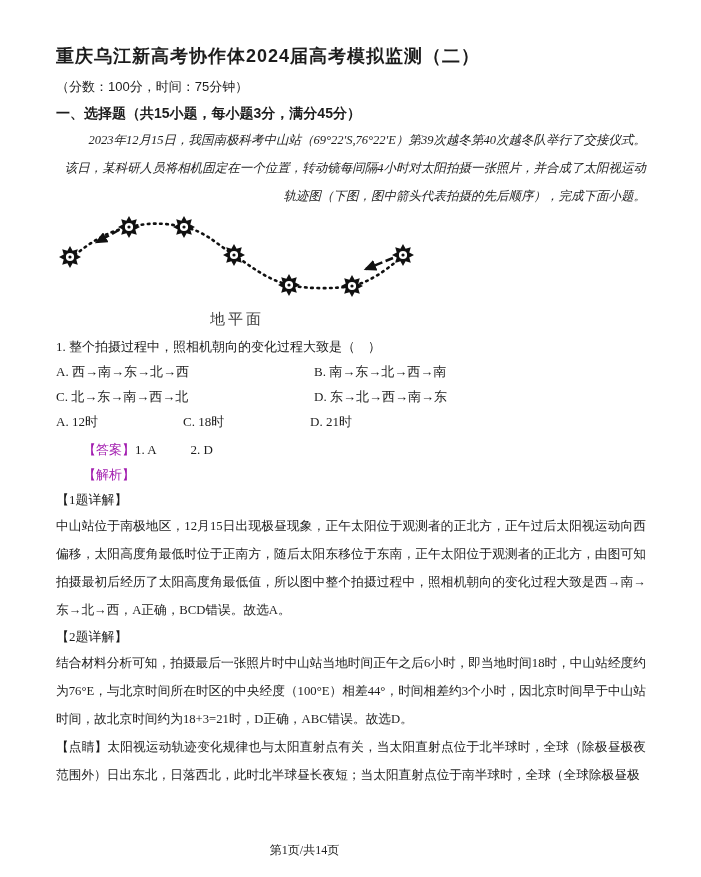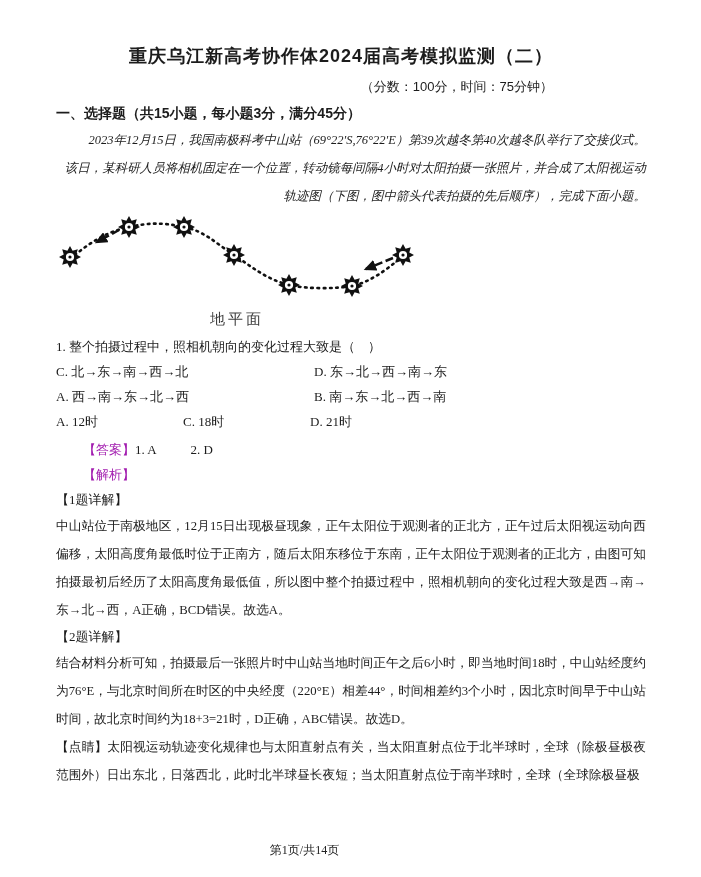--- a/index.html
+++ b/index.html
@@ -2,21 +2,21 @@
 <html><head>
 <meta charset="utf-8">
 <style>
   html,body{margin:0;padding:0;}
   body{
     width:701px;height:877px;position:relative;background:#ffffff;
     font-family:"Liberation Serif","DejaVu Serif",serif;
     color:#1c1c1c;overflow:hidden;
   }
   .page{padding:44px 57px 0 56px;}
-  .center-zone{width:497px;text-align:right;}
+  .center-zone{width:497px;text-align:left;}
   .doc-title{
     font-family:"Liberation Sans","DejaVu Sans",sans-serif;
     font-size:18px;font-weight:bold;margin:0 0 10px 0;letter-spacing:1px;
   }
   .doc-subtitle{
     font-family:"Liberation Sans","DejaVu Sans",sans-serif;
     font-size:16px;font-weight:bold;margin:0 0 9px 0;letter-spacing:2px;
   }
   .doc-meta{
     font-family:"Liberation Sans","DejaVu Sans",sans-serif;
@@ -82,26 +82,26 @@
         <use href="#sunSym" transform="translate(184,259)"></use>
         <use href="#sunSym" transform="translate(234,287)"></use>
         <use href="#sunSym" transform="translate(289,317)"></use>
         <use href="#sunSym" transform="translate(352,318)"></use>
         <use href="#sunSym" transform="translate(403,287)"></use>
       </svg>
   </div>
 
   <p class="q-stem">1. 整个拍摄过程中，照相机朝向的变化过程大致是（　）</p>
   <div class="opt-row two-col">
+    <span class="opt">A. 西→南→东→北→西</span>
+    <span class="opt">B. 南→东→北→西→南</span>
+  </div>
+  <div class="opt-row two-col">
     <span class="opt">C. 北→东→南→西→北</span>
     <span class="opt">D. 东→北→西→南→东</span>
-  </div>
-  <div class="opt-row two-col">
-    <span class="opt">A. 西→南→东→北→西</span>
-    <span class="opt">B. 南→东→北→西→南</span>
   </div>
 
   <div class="opt-row four-col">
     <span class="opt">A. 12时</span>
     <span class="opt">C. 18时</span>
     <span class="opt">D. 21时</span>
   </div>
 
   <div class="ans-line">
     <span class="blue">【答案】</span>
@@ -109,19 +109,19 @@
     <span class="ans-gap"></span>
     <span>2. D</span>
   </div>
 
   <div class="label-line blue">【解析】</div>
 
   <div class="label-line">【1题详解】</div>
   <p class="exp-para">中山站位于南极地区，12月15日出现极昼现象，正午太阳位于观测者的正北方，正午过后太阳视运动向西偏移，太阳高度角最低时位于正南方，随后太阳东移位于东南，正午太阳位于观测者的正北方，由图可知拍摄最初后经历了太阳高度角最低值，所以图中整个拍摄过程中，照相机朝向的变化过程大致是西→南→东→北→西，A正确，BCD错误。故选A。</p>
 
   <div class="label-line">【2题详解】</div>
-  <p class="exp-para">结合材料分析可知，拍摄最后一张照片时中山站当地时间正午之后6小时，即当地时间18时，中山站经度约为76°E，与北京时间所在时区的中央经度（220°E）相差44°，时间相差约3个小时，因北京时间早于中山站时间，故北京时间约为18+3=21时，D正确，ABC错误。故选D。</p>
+  <p class="exp-para">结合材料分析可知，拍摄最后一张照片时中山站当地时间正午之后6小时，即当地时间18时，中山站经度约为76°E，与北京时间所在时区的中央经度（100°E）相差44°，时间相差约3个小时，因北京时间早于中山站时间，故北京时间约为18+3=21时，D正确，ABC错误。故选D。</p>
 
   <p class="tip-para"><span>【点睛】</span><span>太阳视运动轨迹变化规律也与太阳直射点有关，当太阳直射点位于北半球时，全球（除极昼极夜范围外）日出东北，日落西北，此时北半球昼长夜短；当太阳直射点位于南半球时，全球（全球除极昼极</span></p>
 
 </div>
 
 <div class="footer">第1页/共14页</div>
 
 </body></html>

